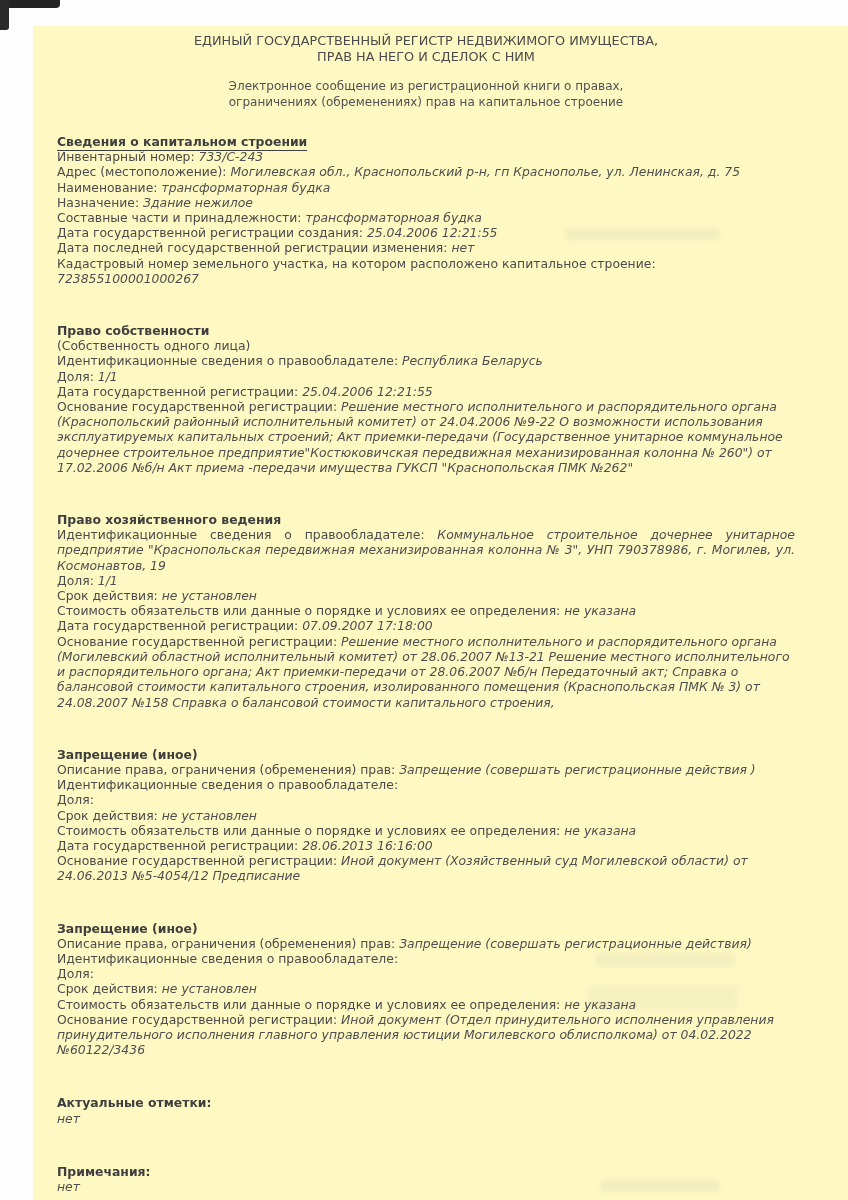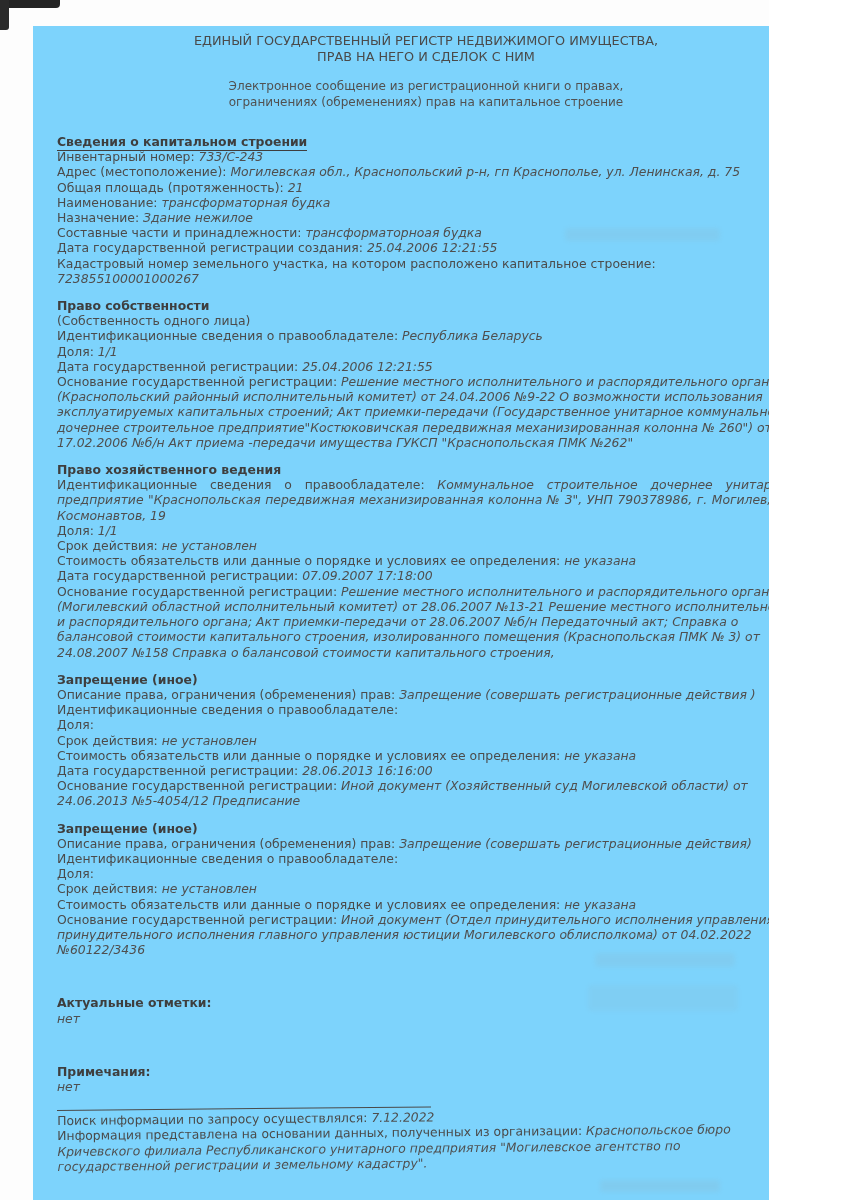--- a/index.html
+++ b/index.html
@@ -3,23 +3,23 @@
 <meta charset="utf-8">
 <style>
   html, body {
     margin: 0;
     padding: 0;
     background: #ffffff;
     font-family: "DejaVu Sans", "Liberation Sans", sans-serif;
   }
   .scan {
     position: relative;
-    width: 769px;
+    width: 848px;
     height: 1200px;
-    background: #7dd3fc;
+    background: #fef9c3;
     overflow: hidden;
     color: #4b4b4b;
   }
   
   .edge-top { position:absolute; top:0; left:0; width:848px; height:26px; background:#fdfdfd; }
   .edge-left { position:absolute; top:0; left:0; width:33px; height:1200px; background:#fdfdfd; }
   
   .corner-h { position:absolute; top:0; left:0; width:60px; height:8px; background:#242424; border-radius:0 0 4px 0; }
   .corner-v { position:absolute; top:0; left:0; width:9px; height:30px; background:#2a2a2a; border-radius:0 0 3px 0; }
   
@@ -35,21 +35,21 @@
     top: 33px;
     width: 738px;
     font-size: 12.4px;
     line-height: 15.2px;
   }
   .doc-header { text-align: center; margin-bottom: 24px; }
   .title-line { color: #4a4a4a; font-size: 12.8px; line-height: 16px; }
   .subtitle-block { margin-top: 14px; }
   .subtitle-line { color: #515151; font-size: 12px; line-height: 15.5px; }
 
-  .doc-section { margin-top: 12px; }
+  .doc-section { margin-top: 37px; }
   .doc-section:first-child { margin-top: 0; }
   .doc-section.note-gap { margin-top: 38px; }
   .sec-heading {
     font-weight: bold;
     color: #3e3e3e;
     margin-bottom: 0px;
   }
   .sec-heading.underlined span {
     border-bottom: 1.6px solid #3e3e3e;
     padding-bottom: 1px;
@@ -96,25 +96,25 @@
         <div class="subtitle-line">Электронное сообщение из регистрационной книги о правах,</div>
         <div class="subtitle-line">ограничениях (обременениях) прав на капитальное строение</div>
       </div>
     </div>
 
     <div>
         <section class="doc-section">
           <div class="sec-heading underlined"><span>Сведения о капитальном строении</span></div>
           <div class="doc-line"><span class="lab">Инвентарный номер:</span><span class="val"> 733/С-243</span></div>
           <div class="doc-line"><span class="lab">Адрес (местоположение):</span><span class="val"> Могилевская обл., Краснопольский р-н, гп Краснополье, ул. Ленинская, д. 75</span></div>
-          <div class="doc-line"><span class="lab">Общая площадь (протяженность):</span><span class="val"> 21</span></div>
           <div class="doc-line"><span class="lab">Наименование:</span><span class="val"> трансформаторная будка</span></div>
           <div class="doc-line"><span class="lab">Назначение:</span><span class="val"> Здание нежилое</span></div>
           <div class="doc-line"><span class="lab">Составные части и принадлежности:</span><span class="val"> трансформаторноая будка</span></div>
           <div class="doc-line"><span class="lab">Дата государственной регистрации создания:</span><span class="val"> 25.04.2006 12:21:55</span></div>
+          <div class="doc-line"><span class="lab">Дата последней государственной регистрации изменения:</span><span class="val"> нет</span></div>
           <div class="doc-line"><span class="lab">Кадастровый номер земельного участка, на котором расположено капитальное строение:</span><span class="val"> 723855100001000267</span></div>
         </section>
         <section class="doc-section">
           <div class="sec-heading"><span>Право собственности</span></div>
           <div class="doc-line"><span class="lab">(Собственность одного лица)</span></div>
           <div class="doc-line"><span class="lab">Идентификационные сведения о правообладателе:</span><span class="val"> Республика Беларусь</span></div>
           <div class="doc-line"><span class="lab">Доля:</span><span class="val"> 1/1</span></div>
           <div class="doc-line"><span class="lab">Дата государственной регистрации:</span><span class="val"> 25.04.2006 12:21:55</span></div>
           <div class="doc-line"><span class="lab">Основание государственной регистрации:</span><span class="val"> Решение местного исполнительного и распорядительного органа (Краснопольский районный исполнительный комитет) от 24.04.2006 №9-22 О возможности использования эксплуатируемых капитальных строений; Акт приемки-передачи (Государственное унитарное коммунальное дочернее строительное предприятие"Костюковичская передвижная механизированная колонна № 260") от 17.02.2006 №б/н Акт приема -передачи имущества ГУКСП "Краснопольская ПМК №262"</span></div>
         </section>

